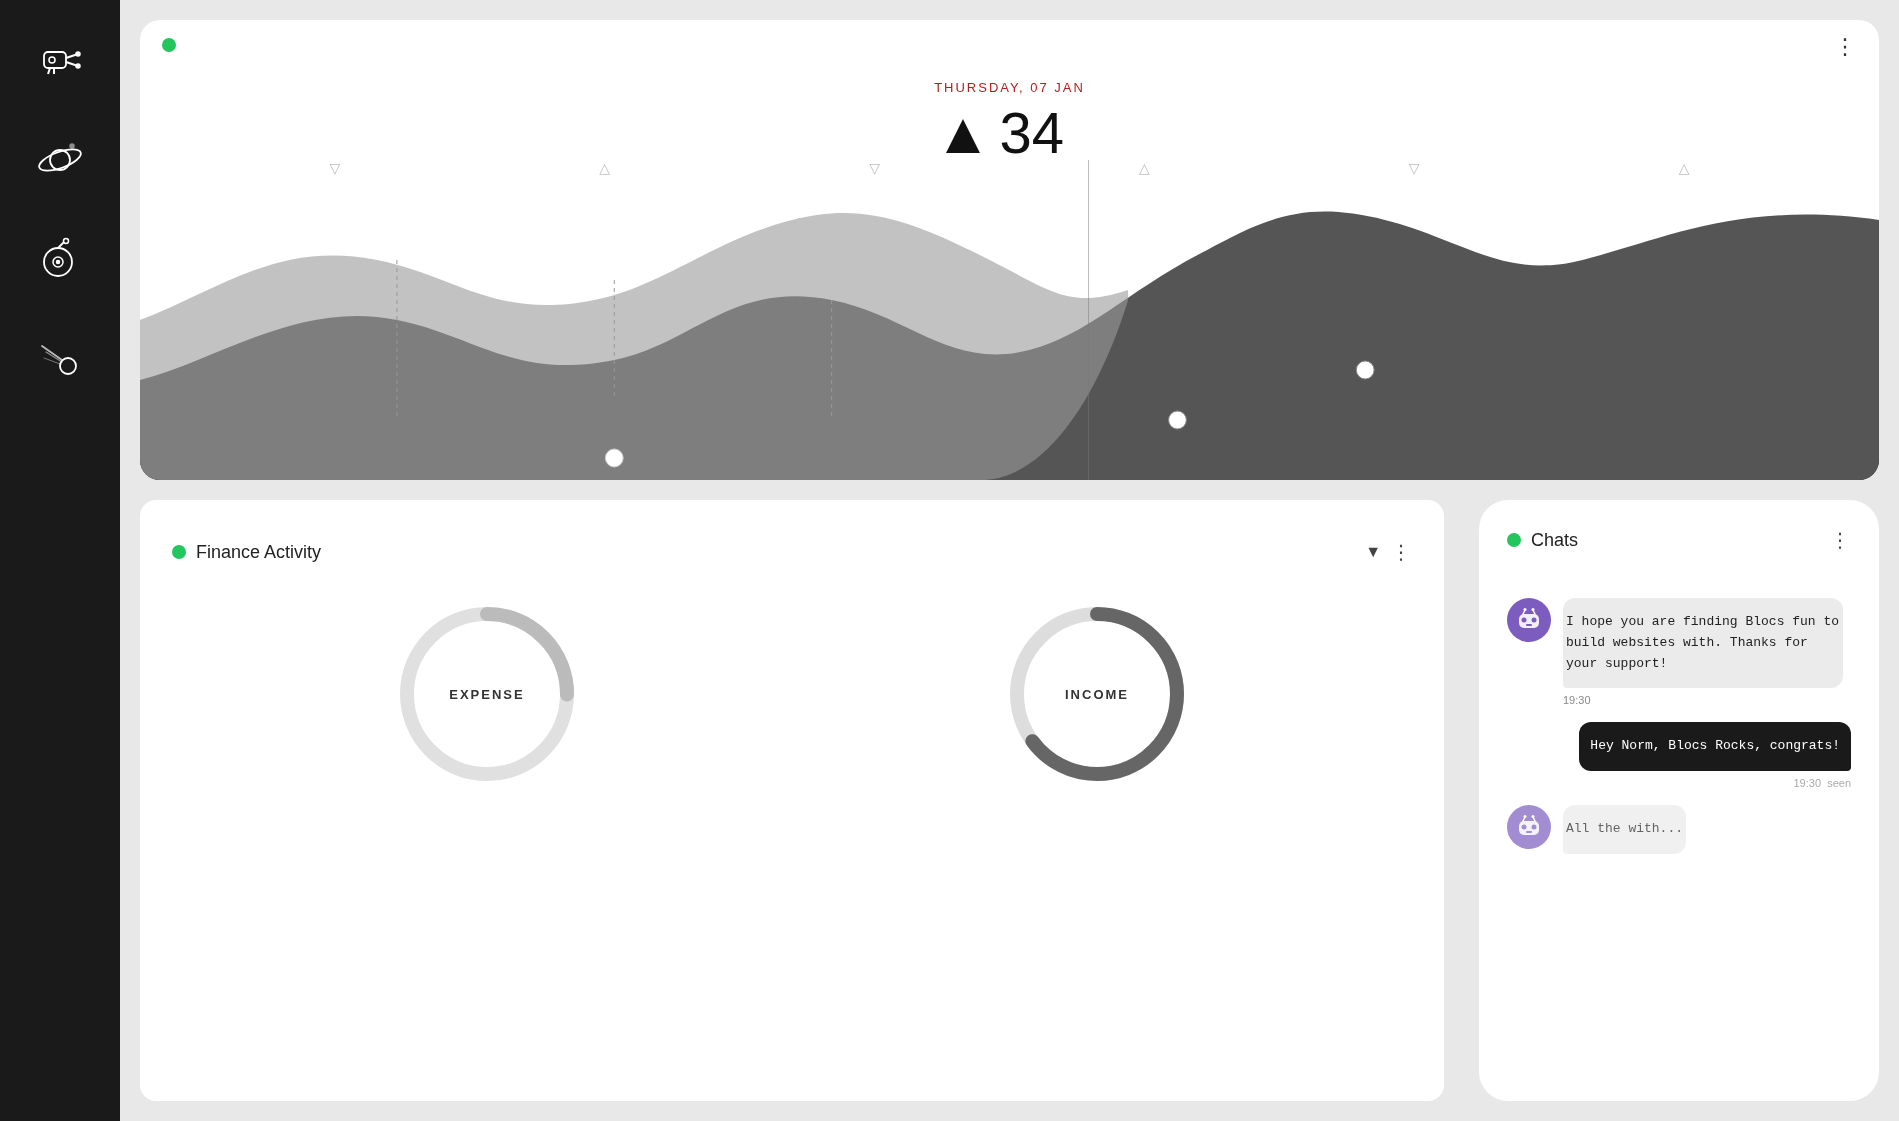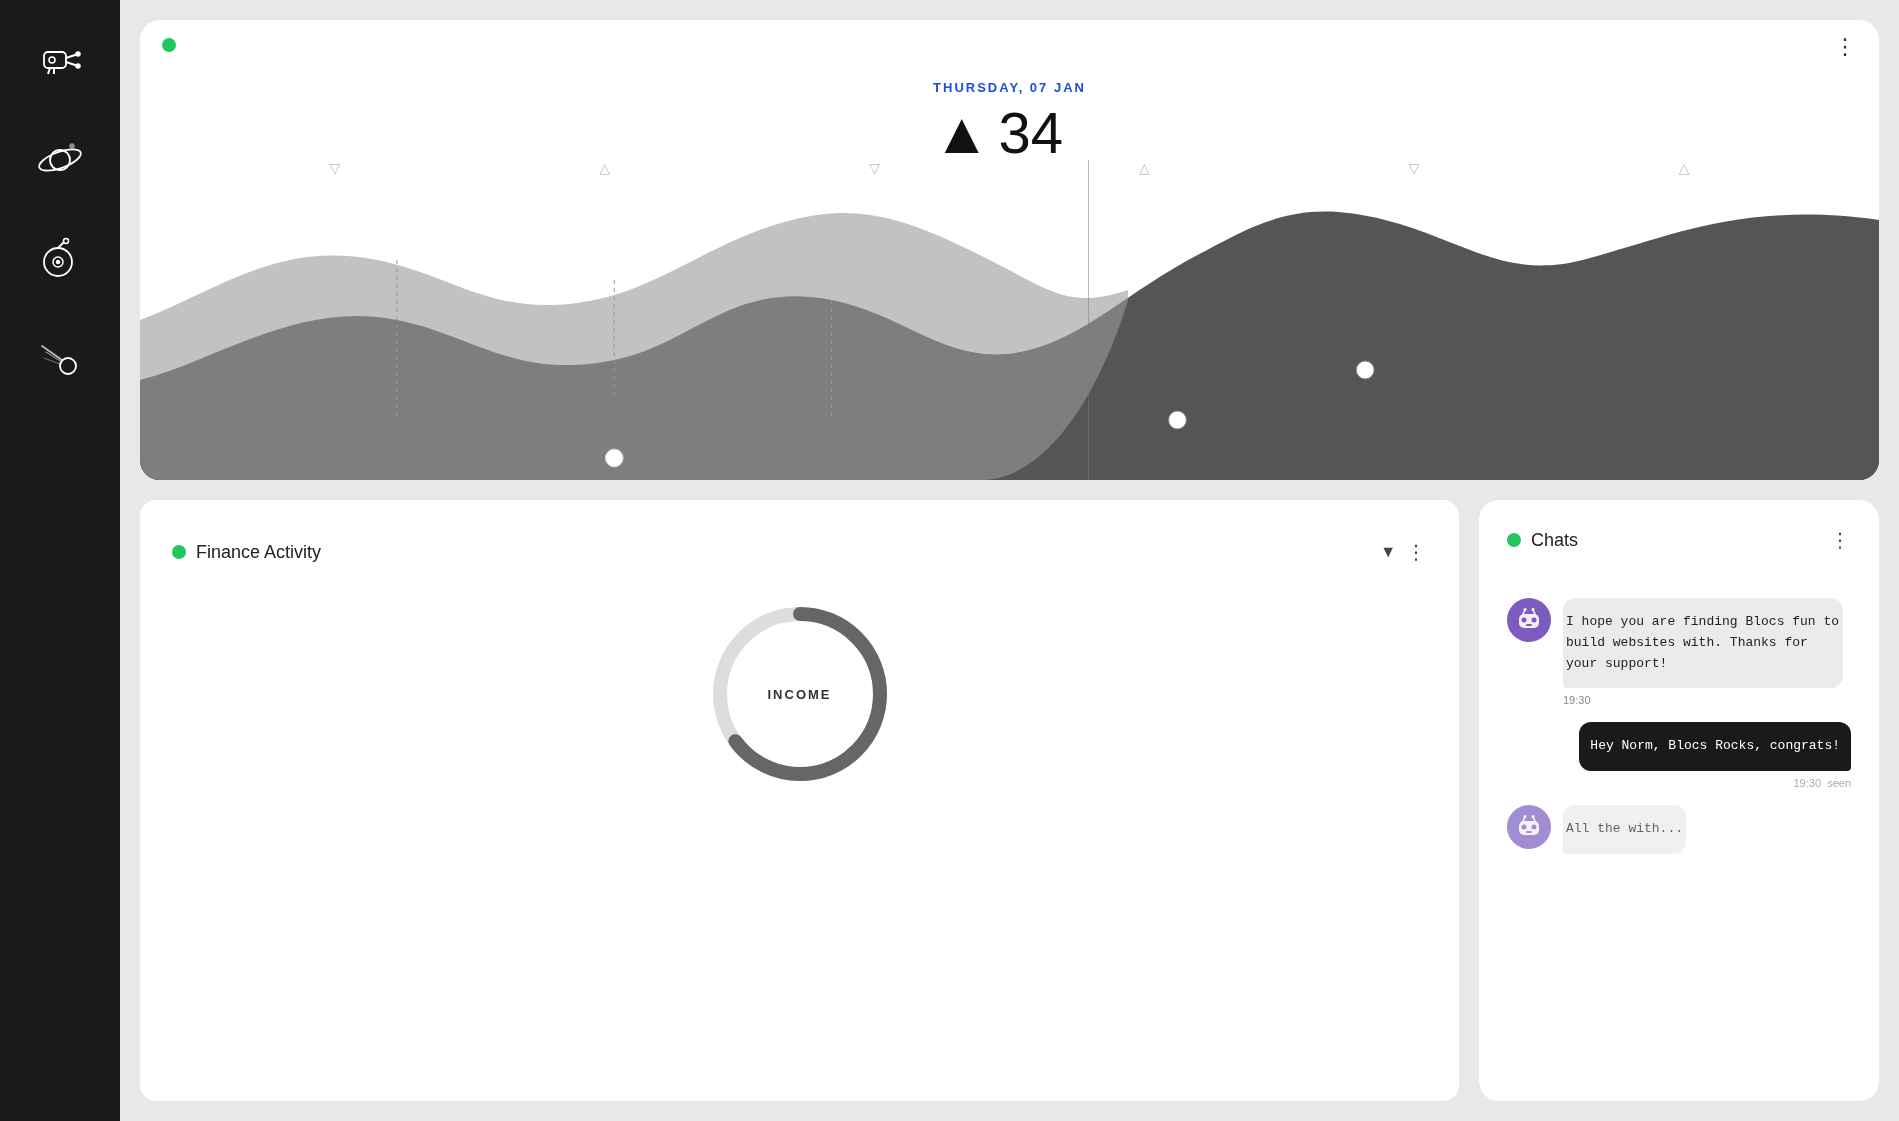--- a/index.html
+++ b/index.html
@@ -89,23 +89,23 @@
     .date-display {
       position: absolute;
       top: 60px;
       left: 50%;
       transform: translateX(-50%);
       text-align: center;
       z-index: 10;
     }
     .date-label {
       font-size: 13px;
-      color: #1d4ed8;
+      color: #b91c1c;
       letter-spacing: 2px;
-      font-weight: 700;
+      font-weight: 400;
     }
     .date-value {
       font-size: 58px;
       font-weight: 400;
       color: #111;
       display: flex;
       align-items: center;
       gap: 8px;
       margin-top: 4px;
     }
@@ -215,29 +215,30 @@
       font-weight: 600;
       letter-spacing: 2px;
       color: #333;
       position: relative;
       z-index: 1;
     }
 
     
     .chats-card {
       background: #ffffff;
-      border-radius: 20px;
+      border-radius: 29px;
       padding: 28px 28px;
       width: 400px;
       flex-shrink: 0;
       position: relative;
       display: flex;
       flex-direction: column;
       gap: 16px;
       overflow: hidden;
+      margin-left: 15px;
     }
 
     
     .chat-messages {
       display: flex;
       flex-direction: column;
       gap: 16px;
       overflow: hidden;
     }
     .chat-msg-row {
@@ -420,20 +421,29 @@
     <div class="finance-card">
       <div class="card-header">
         <span class="green-dot"></span>
         <span class="card-title">Finance Activity</span>
         <button class="dropdown-btn">▼</button>
         <button class="more-btn">⋮</button>
       </div>
 
       <div class="donut-row">
 
+        <div class="donut-item">
+          <div class="donut-wrapper">
+            <svg viewBox="0 0 200 200" xmlns="http://www.w3.org/2000/svg">
+              <circle cx="100" cy="100" r="80" fill="none" stroke="#e0e0e0" stroke-width="14"></circle>
+              <circle cx="100" cy="100" r="80" fill="none" stroke="#bbbbbb" stroke-width="14" stroke-dasharray="502" stroke-dashoffset="376" stroke-linecap="round" transform="rotate(-90 100 100)"></circle>
+            </svg>
+            <span class="donut-label">EXPENSE</span>
+          </div>
+        </div>
 
         <div class="donut-item">
           <div class="donut-wrapper">
             <svg viewBox="0 0 200 200" xmlns="http://www.w3.org/2000/svg">
               <circle cx="100" cy="100" r="80" fill="none" stroke="#dddddd" stroke-width="14"></circle>
               <circle cx="100" cy="100" r="80" fill="none" stroke="#666666" stroke-width="14" stroke-dasharray="502" stroke-dashoffset="176" stroke-linecap="round" transform="rotate(-90 100 100)"></circle>
             </svg>
             <span class="donut-label">INCOME</span>
           </div>
         </div>

